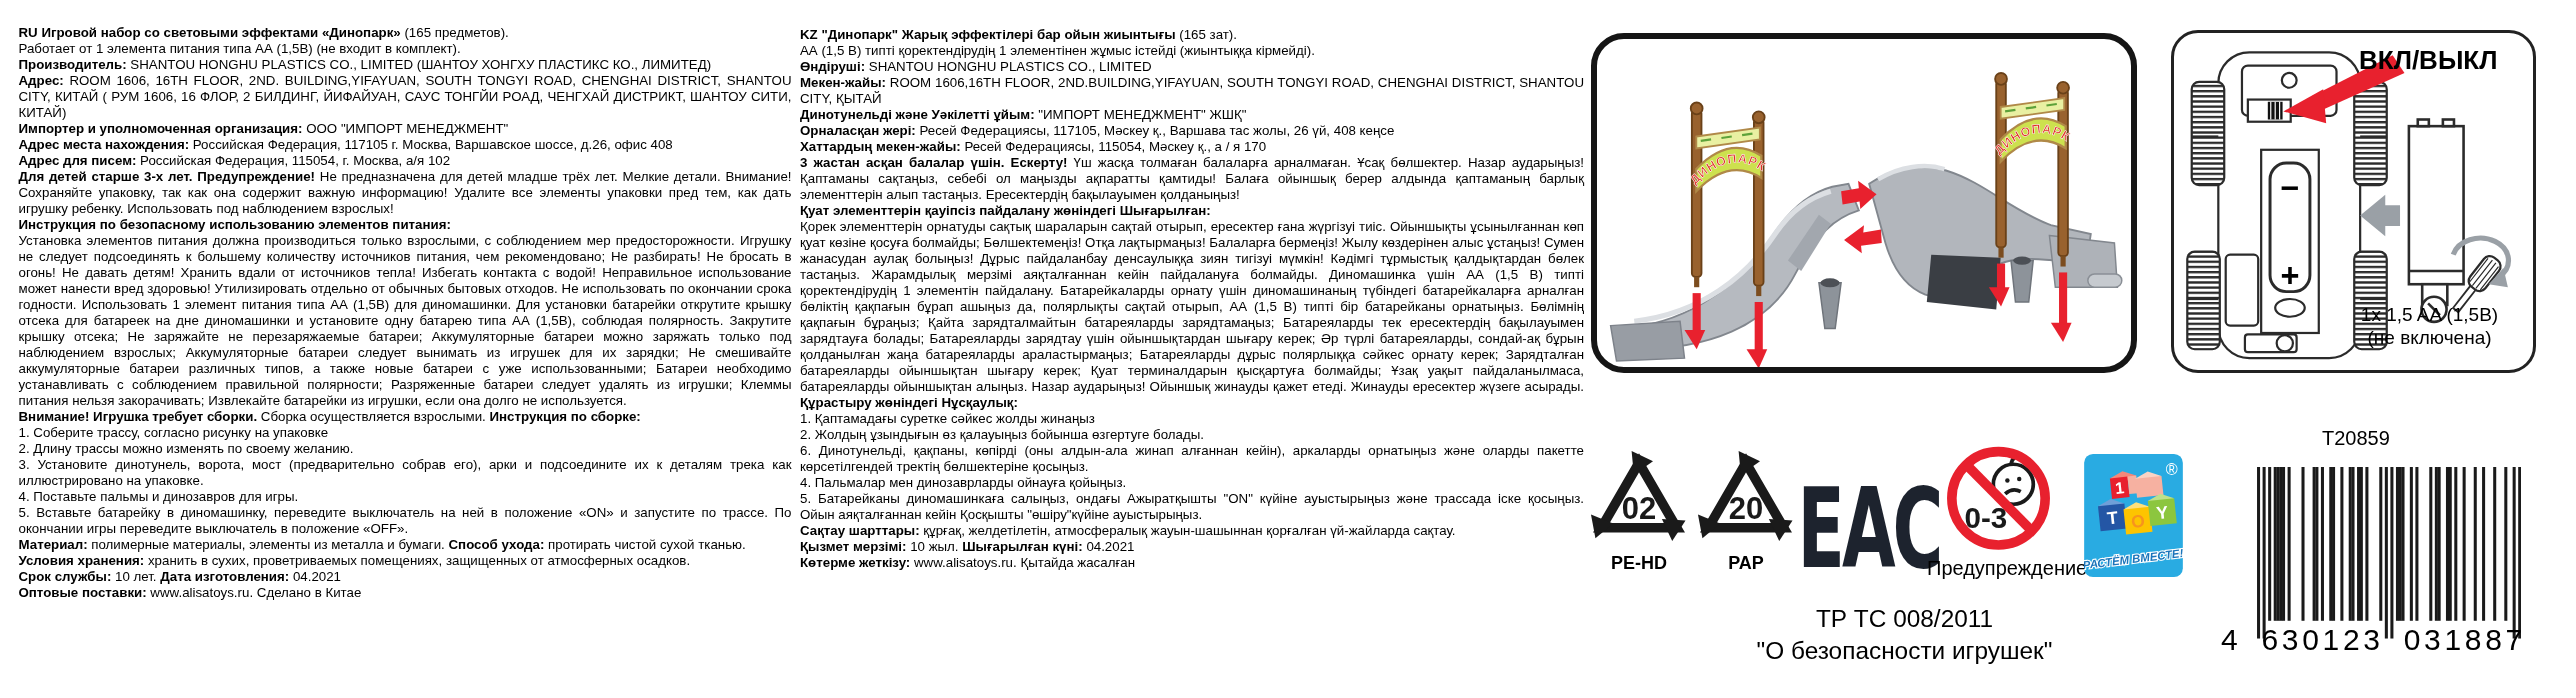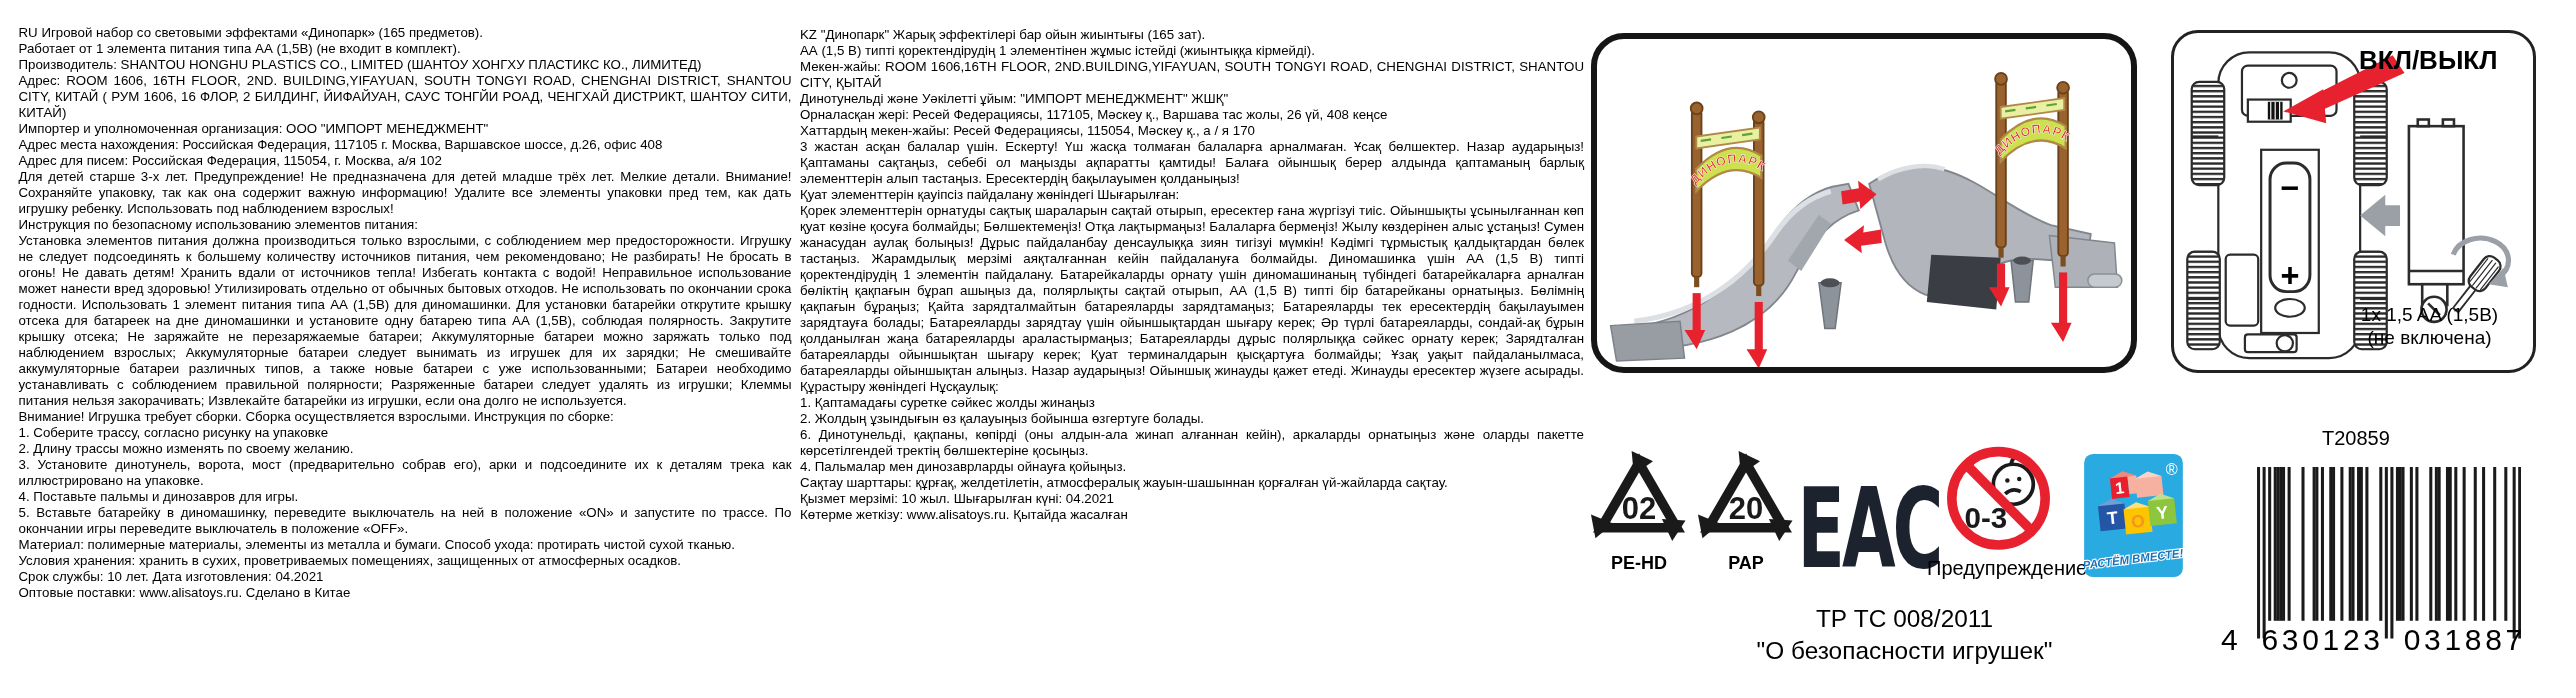--- a/index.html
+++ b/index.html
@@ -2,21 +2,21 @@
 <html style="font-size:12px"><head>
 <meta charset="utf-8">
 <style>
   html,body{margin:0;padding:0;background:#fff;}
   .sheet{position:relative;width:2576px;height:699px;background:#fff;overflow:hidden;
          font-family:"Liberation Sans",sans-serif;color:#000;}
   .textcol{position:absolute;font-size:13.3px;line-height:16px;text-align:justify;}
   .textcol p{margin:0;}
   #ru-col{left:18.5px;top:25px;width:773px;}
   #kz-col{left:800px;top:27px;width:784px;}
-  b{font-weight:normal;}
+  b{font-weight:bold;}
   .assembly-panel{position:absolute;left:1591px;top:33px;width:534px;height:328px;
       border:6.7px solid #151515;border-radius:33px;background:#fff;}
   .battery-panel{position:absolute;left:2171px;top:30px;width:359px;height:337px;
       border:3px solid #222;border-radius:27px;background:#fff;}
   .switch-label{position:absolute;left:185px;top:12px;font-size:26px;font-weight:bold;white-space:nowrap;}
   .battery-note{position:absolute;left:163px;top:270px;width:185px;text-align:center;
       font-size:19px;line-height:23px;}
   .sym{position:absolute;}
   .sym .code-label{position:absolute;left:0;width:100%;text-align:center;font-weight:bold;font-size:18px;}
   #sym-eac{left:1813px;top:469px;width:111px;height:118px;display:flex;align-items:center;justify-content:center;text-align:right;}
@@ -56,31 +56,33 @@
       <p><span>5. Вставьте батарейку в диномашинку, переведите выключатель на ней в положение «ON» и запустите по трассе. По окончании игры переведите выключатель в положение «OFF».</span></p>
       <p><b>Материал:</b><span> полимерные материалы, элементы из металла и бумаги. </span><b>Способ ухода:</b><span> протирать чистой сухой тканью.</span></p>
       <p><b>Условия хранения:</b><span> хранить в сухих, проветриваемых помещениях, защищенных от атмосферных осадков.</span></p>
       <p><b>Срок службы:</b><span> 10 лет. </span><b>Дата изготовления:</b><span> 04.2021</span></p>
       <p><b>Оптовые поставки:</b><span>  www.alisatoys.ru. Сделано в Китае</span></p>
     </div>
 
   <div id="kz-col" class="textcol">
       <p><b>KZ  "Динопарк" Жарық эффектілері бар ойын жиынтығы </b><span>(165 зат).</span></p>
       <p><span>АА (1,5 В) типті қоректендірудің 1 элементінен жұмыс істейді (жиынтыққа кірмейді).</span></p>
+      <p><b>Өндіруші:</b><span> SHANTOU HONGHU PLASTICS CO., LIMITED</span></p>
       <p><b>Мекен-жайы:</b><span> ROOM 1606,16TH FLOOR, 2ND.BUILDING,YIFAYUAN, SOUTH TONGYI ROAD, CHENGHAI DISTRICT, SHANTOU CITY, ҚЫТАЙ</span></p>
       <p><b>Динотунельді және Уәкілетті ұйым:</b><span> "ИМПОРТ МЕНЕДЖМЕНТ" ЖШҚ"</span></p>
       <p><b>Орналасқан жері:</b><span> Ресей Федерациясы, 117105, Мәскеу қ., Варшава тас жолы, 26 үй, 408 кеңсе</span></p>
       <p><b>Хаттардың мекен-жайы:</b><span> Ресей Федерациясы, 115054, Мәскеу қ., а / я 170</span></p>
       <p><b>3 жастан асқан балалар үшін. Ескерту!</b><span> Үш жасқа толмаған балаларға арналмаған. Ұсақ бөлшектер. Назар аударыңыз! Қаптаманы сақтаңыз, себебі ол маңызды ақпаратты қамтиды! Балаға ойыншық берер алдында қаптаманың барлық элементтерін алып тастаңыз. Ересектердің бақылауымен қолданыңыз!</span></p>
       <p><b>Қуат элементтерін қауіпсіз пайдалану жөніндегі Шығарылған:</b></p>
       <p><span>Қорек элементтерін орнатуды сақтық шараларын сақтай отырып, ересектер ғана жүргізуі тиіс. Ойыншықты ұсынылғаннан көп қуат көзіне қосуға болмайды; Бөлшектемеңіз! Отқа лақтырмаңыз! Балаларға бермеңіз! Жылу көздерінен алыс ұстаңыз! Сумен жанасудан аулақ болыңыз! Дұрыс пайдаланбау денсаулыққа зиян тигізуі мүмкін! Кәдімгі тұрмыстық қалдықтардан бөлек тастаңыз. Жарамдылық мерзімі аяқталғаннан кейін пайдалануға болмайды. Диномашинка үшін АА (1,5 В) типті қоректендірудің 1 элементін пайдалану. Батарейкаларды орнату үшін диномашинаның түбіндегі батарейкаларға арналған бөліктің қақпағын бұрап ашыңыз да, полярлықты сақтай отырып, АА (1,5 В) типті бір батарейканы орнатыңыз. Бөлімнің қақпағын бұраңыз; Қайта зарядталмайтын батареяларды зарядтамаңыз; Батареяларды тек ересектердің бақылауымен зарядтауға болады; Батареяларды зарядтау үшін ойыншықтардан шығару керек; Әр түрлі батареяларды, сондай-ақ бұрын қолданылған жаңа батареяларды араластырмаңыз; Батареяларды дұрыс полярлыққа сәйкес орнату керек; Зарядталған батареяларды ойыншықтан шығару керек; Қуат терминалдарын қысқартуға болмайды; Ұзақ уақыт пайдаланылмаса, батареяларды ойыншықтан алыңыз. Назар аударыңыз! Ойыншық жинауды қажет етеді. Жинауды ересектер жүзеге асырады. </span><b>Құрастыру жөніндегі Нұсқаулық:</b></p>
       <p><span>1. Қаптамадағы суретке сәйкес жолды жинаңыз</span></p>
       <p><span>2. Жолдың ұзындығын өз қалауыңыз бойынша өзгертуге болады.</span></p>
       <p><span>6. Динотунельді, қақпаны, көпірді (оны алдын-ала жинап алғаннан кейін), аркаларды орнатыңыз және оларды пакетте көрсетілгендей тректің бөлшектеріне қосыңыз.</span></p>
       <p><span>4. Пальмалар мен динозаврларды ойнауға қойыңыз.</span></p>
+      <p><span>5. Батарейканы диномашинкаға салыңыз, ондағы Ажыратқышты "ON" күйіне ауыстырыңыз және трассада іске қосыңыз. Ойын аяқталғаннан кейін Қосқышты "өшіру"күйіне ауыстырыңыз.</span></p>
       <p><b>Сақтау шарттары:</b><span> құрғақ, желдетілетін, атмосфералық жауын-шашыннан қорғалған үй-жайларда сақтау.</span></p>
       <p><b>Қызмет мерзімі:</b><span> 10 жыл. </span><b>Шығарылған күні:</b><span> 04.2021</span></p>
       <p><b>Көтерме жеткізу:</b><span> www.alisatoys.ru. Қытайда жасалған</span></p>
     </div>
 
   <div class="assembly-panel">
     <svg width="534" height="328" viewBox="0 0 722 444">
 
       <g>
         <path d="M28,392 C110,388 186,344 236,268 C262,228 288,208 318,200 L340,196 L354,232

